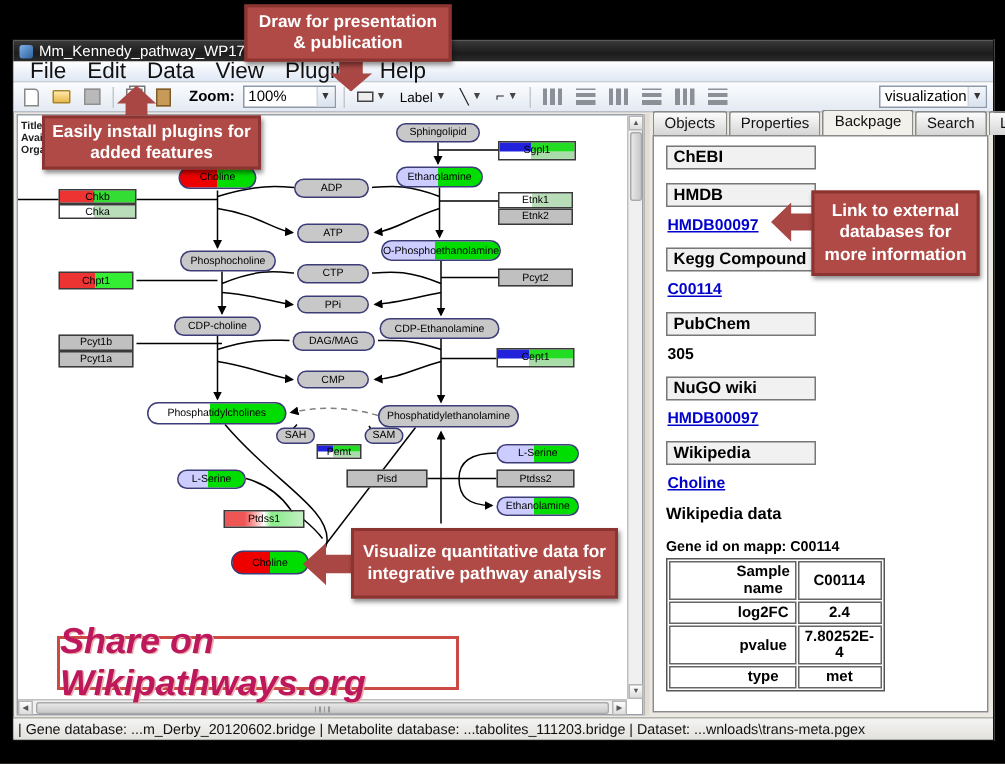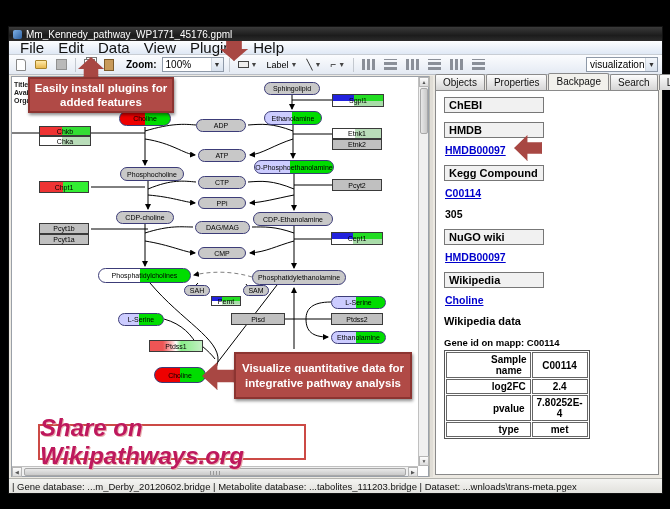--- a/index.html
+++ b/index.html
@@ -356,20 +356,21 @@
               </div>
               <div class="xref">
                 <div class="xref-header">HMDB</div>
                 <div class="xref-value link">HMDB00097</div>
               </div>
               <div class="xref">
                 <div class="xref-header">Kegg Compound</div>
                 <div class="xref-value link">C00114</div>
               </div>
               <div class="xref">
+                <div class="xref-header">PubChem</div>
                 <div class="xref-value">305</div>
               </div>
               <div class="xref">
                 <div class="xref-header">NuGO wiki</div>
                 <div class="xref-value link">HMDB00097</div>
               </div>
               <div class="xref">
                 <div class="xref-header">Wikipedia</div>
                 <div class="xref-value link">Choline</div>
               </div>
@@ -400,27 +401,33 @@
       </div>
 
     </div>
 
     <div class="statusbar">
       <span>| Gene database: ...m_Derby_20120602.bridge | Metabolite database: ...tabolites_111203.bridge | Dataset: ...wnloads\trans-meta.pgex</span>
     </div>
 
   </div>
 
+  <div class="callout" style="left:163px;top:3px;width:138px;height:38px;">
+      <span>Draw for presentation &amp; publication</span>
+    </div>
   <div class="co-arrow arr-down" style="left:220px;top:41px;width:28px;height:20px;"></div>
 
   <div class="callout" style="left:28px;top:77px;width:146px;height:36px;">
       <span>Easily install plugins for added features</span>
     </div>
   <div class="co-arrow arr-up" style="left:78px;top:57px;width:26px;height:20px;"></div>
 
+  <div class="callout" style="left:541px;top:127px;width:112px;height:57px;">
+      <span>Link  to external databases  for more information</span>
+    </div>
   <div class="co-arrow arr-left" style="left:514px;top:135px;width:28px;height:26px;"></div>
 
   <div class="callout" style="left:234px;top:352px;width:178px;height:47px;">
       <span>Visualize quantitative data  for integrative pathway analysis</span>
     </div>
   <div class="co-arrow arr-left" style="left:202px;top:362px;width:32px;height:28px;"></div>
 
   <div class="share-box" style="left:38px;top:424px;width:268px;height:36px;">
     <span class="share-text">Share on Wikipathways.org</span>
   </div>

